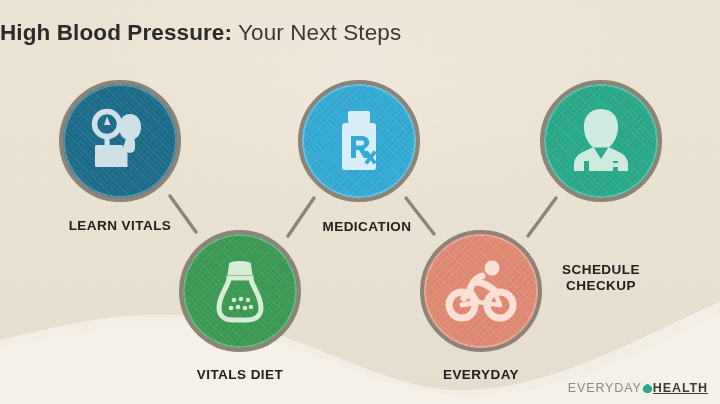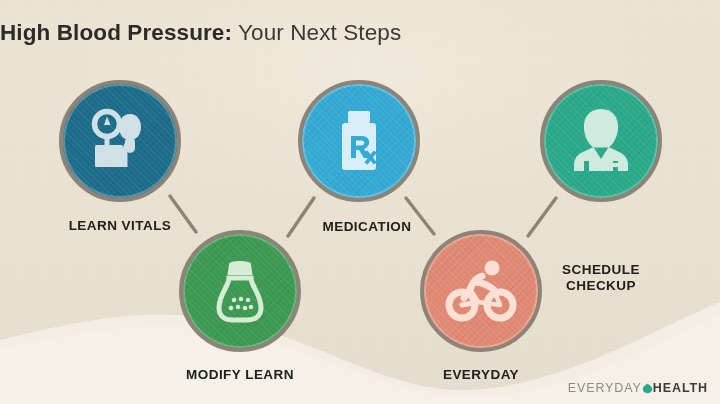--- a/index.html
+++ b/index.html
@@ -80,21 +80,21 @@
     text-align:center;
   }
 
   
   #logo {
     position:absolute; right:12px; bottom:9px;
     display:flex; align-items:center; gap:0;
     font-size:12.5px; letter-spacing:.9px;
   }
   #logo .ev { color:#8b8a85; font-weight:normal; }
-  #logo .he { color:#3b3b38; font-weight:bold; }
+  #logo .he { color:#3b3b38; font-weight:bold;text-decoration:underline; }
   #logo .mark { width:11px; height:11px; display:block; }
 </style>
 </head>
 <body>
 
 <div id="stage">
 
   <div id="grain"></div>
 
   <svg id="wave" viewBox="0 0 720 160" preserveAspectRatio="none">
@@ -143,21 +143,21 @@
           <circle cx="29" cy="44" r="2.3"></circle>
             <circle cx="36" cy="43" r="2.3"></circle>
             <circle cx="43" cy="44" r="2.3"></circle>
           <circle cx="26" cy="52" r="2.3"></circle>
             <circle cx="33" cy="51" r="2.3"></circle>
             <circle cx="40" cy="52" r="2.3"></circle>
           <circle cx="46" cy="51" r="2.3"></circle>
         </g>
       </svg>
     </div>
-    <div class="label" id="label-1" style="left: 130px; top: 367px; width: 220px; color: rgb(32, 32, 28);">MODIFY LEARN</div>
+    <div class="label" id="label-1" style="left: 130px; top: 367px; width: 220px; color: rgb(32, 32, 28);">VITALS DIET</div>
   </div>
 
   <div class="node">
     <div class="disc" id="disc-2" style="left: 298px; top: 80px; background: rgb(53, 170, 213); border-color: rgb(141, 132, 119);">
       <div class="tex"></div>
       <svg width="70" height="70" viewBox="0 0 70 70" style="color: rgb(216, 238, 248);">
         <rect x="24" y="5" width="22" height="12" rx="1.5" fill="currentColor"></rect>
         <path d="M18 20 C18 18.3 19.3 17 21 17 L49 17 C50.7 17 52 18.3 52 20 L52 61 C52 62.7 50.7 64 49 64 L21 64 C19.3 64 18 62.7 18 61 Z" fill="currentColor"></path>
         <g fill="#35aad5">
           <path d="M27 30 L27 52 L32 52 L32 44 L35 44 L40 52 L46 52 L40 43 C43.5 41.6 45.2 39 45.2 36.3 C45.2 32.3 42.2 30 37.5 30 Z

